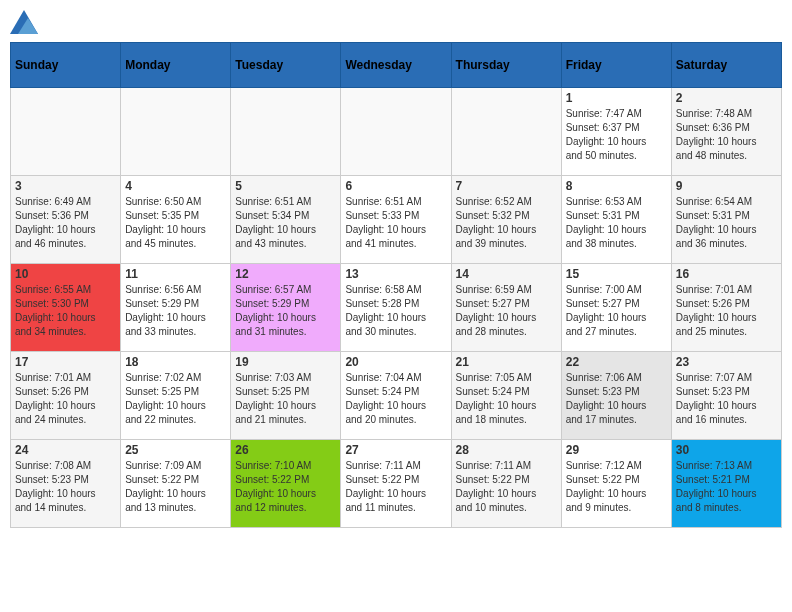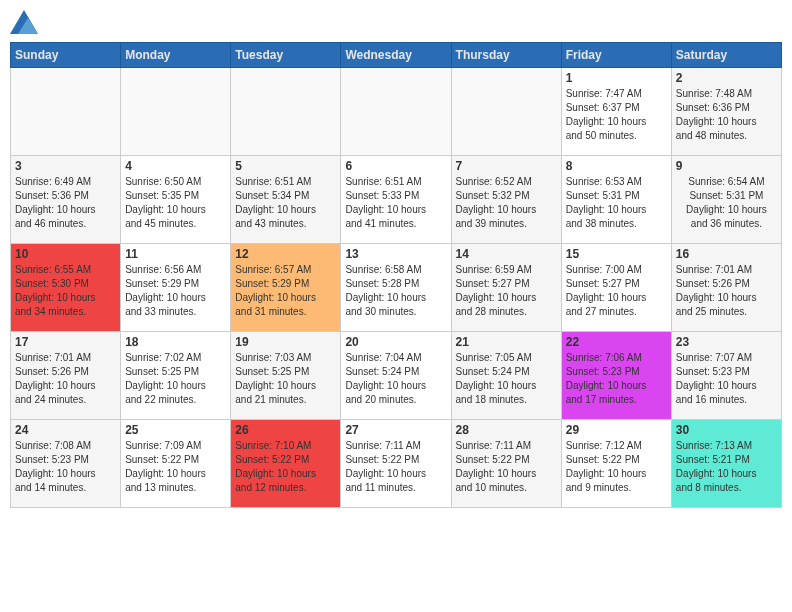--- a/index.html
+++ b/index.html
@@ -52,24 +52,24 @@
       font-size: 14px;
       color: #555;
     }
     table {
       width: 100%;
       border-collapse: collapse;
       table-layout: fixed;
     }
     th {
       background-color: #2a6db5;
-      color: #e5e5e5;
+      color: #000000;
       font-size: 12px;
       font-weight: bold;
-      padding: 5px 4px;
+      padding: 15px 4px;
       text-align: left;
       border: 1px solid #1a5a9a;
     }
     td {
       border: 1px solid #ccc;
       vertical-align: top;
       padding: 3px 4px;
       font-size: 10px;
       color: #333;
       height: 88px;
@@ -190,42 +190,42 @@
         </td>
         <td style="background: rgb(255, 255, 255);">
           <span class="day-number">8</span>
           <div class="day-info" style="white-space: pre-line;">Sunrise: 6:53 AM
 Sunset: 5:31 PM
 Daylight: 10 hours
 and 38 minutes.</div>
         </td>
         <td style="background: rgb(245, 245, 245);">
           <span class="day-number">9</span>
-          <div class="day-info" style="white-space: pre-line; text-align: center;">Sunrise: 6:54 AM
+          <div class="day-info" style="white-space: pre-line;">Sunrise: 6:54 AM
 Sunset: 5:31 PM
 Daylight: 10 hours
 and 36 minutes.</div>
         </td>
       </tr>
       <tr>
         <td style="background: #ef4444;">
           <span class="day-number">10</span>
           <div class="day-info" style="white-space: pre-line;">Sunrise: 6:55 AM
 Sunset: 5:30 PM
 Daylight: 10 hours
 and 34 minutes.</div>
         </td>
         <td style="background: rgb(255, 255, 255);">
           <span class="day-number">11</span>
           <div class="day-info" style="white-space: pre-line;">Sunrise: 6:56 AM
 Sunset: 5:29 PM
 Daylight: 10 hours
 and 33 minutes.</div>
         </td>
-        <td style="background: #fdba74;">
+        <td style="background: #f0abfc;">
           <span class="day-number">12</span>
           <div class="day-info" style="white-space: pre-line;">Sunrise: 6:57 AM
 Sunset: 5:29 PM
 Daylight: 10 hours
 and 31 minutes.</div>
         </td>
         <td style="background: rgb(255, 255, 255); margin-left: 48px;">
           <span class="day-number">13</span>
           <div class="day-info" style="white-space: pre-line;">Sunrise: 6:58 AM
 Sunset: 5:28 PM
@@ -283,21 +283,21 @@
 Daylight: 10 hours
 and 20 minutes.</div>
         </td>
         <td style="background: rgb(245, 245, 245);">
           <span class="day-number">21</span>
           <div class="day-info" style="white-space: pre-line;">Sunrise: 7:05 AM
 Sunset: 5:24 PM
 Daylight: 10 hours
 and 18 minutes.</div>
         </td>
-        <td style="background: #d946ef;">
+        <td style="background: #e5e5e5;">
           <span class="day-number">22</span>
           <div class="day-info" style="white-space: pre-line;">Sunrise: 7:06 AM
 Sunset: 5:23 PM
 Daylight: 10 hours
 and 17 minutes.</div>
         </td>
         <td style="background: rgb(245, 245, 245);">
           <span class="day-number">23</span>
           <div class="day-info" style="white-space: pre-line;">Sunrise: 7:07 AM
 Sunset: 5:23 PM
@@ -313,21 +313,21 @@
 Daylight: 10 hours
 and 14 minutes.</div>
         </td>
         <td style="background: rgb(255, 255, 255);">
           <span class="day-number">25</span>
           <div class="day-info" style="white-space: pre-line;">Sunrise: 7:09 AM
 Sunset: 5:22 PM
 Daylight: 10 hours
 and 13 minutes.</div>
         </td>
-        <td style="background: #ef4444;">
+        <td style="background: #84cc16;">
           <span class="day-number">26</span>
           <div class="day-info" style="white-space: pre-line;">Sunrise: 7:10 AM
 Sunset: 5:22 PM
 Daylight: 10 hours
 and 12 minutes.</div>
         </td>
         <td style="background: rgb(255, 255, 255);">
           <span class="day-number">27</span>
           <div class="day-info" style="white-space: pre-line;">Sunrise: 7:11 AM
 Sunset: 5:22 PM
@@ -341,21 +341,21 @@
 Daylight: 10 hours
 and 10 minutes.</div>
         </td>
         <td style="background: rgb(255, 255, 255);">
           <span class="day-number">29</span>
           <div class="day-info" style="white-space: pre-line;">Sunrise: 7:12 AM
 Sunset: 5:22 PM
 Daylight: 10 hours
 and 9 minutes.</div>
         </td>
-        <td style="background: #5eead4;">
+        <td style="background: #0ea5e9;">
           <span class="day-number">30</span>
           <div class="day-info" style="white-space: pre-line;">Sunrise: 7:13 AM
 Sunset: 5:21 PM
 Daylight: 10 hours
 and 8 minutes.</div>
         </td>
       </tr>
     </tbody>
 </table>
 

